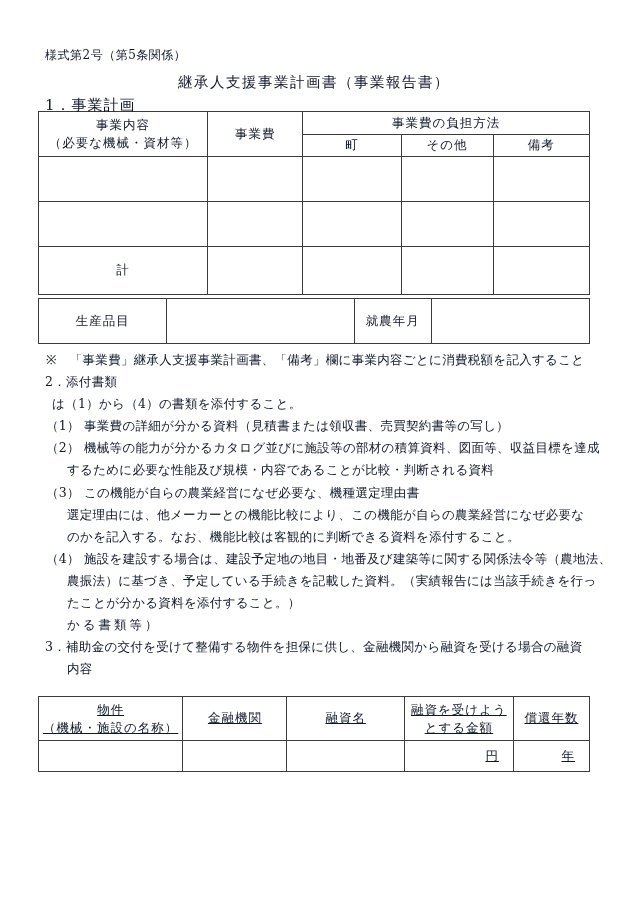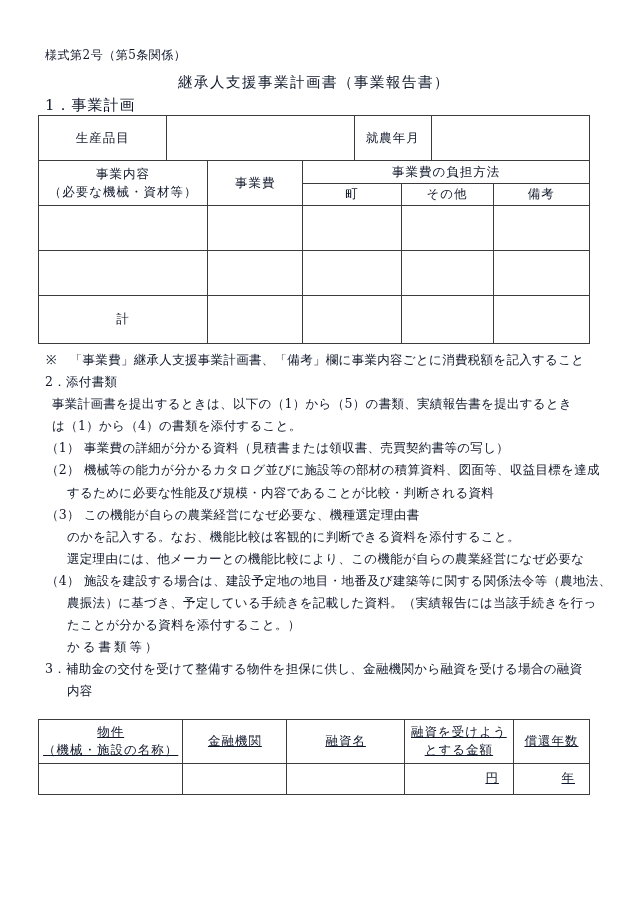--- a/index.html
+++ b/index.html
@@ -75,37 +75,20 @@
   .tbl2 { margin-top: 16px; text-decoration: underline; }
 </style>
 </head>
 <body>
 
 <div class="page">
 
   <div class="form-number">様式第2号（第5条関係）</div>
   <div class="doc-title">継承人支援事業計画書（事業報告書）</div>
   <div class="sec-heading">1．事業計画</div>
-
-  <table class="tbl tbl1a">
-    <colgroup>
-      <col style="width:23.3%">
-        <col style="width:34%">
-        <col style="width:14%">
-        <col>
-    </colgroup>
-    <tbody>
-      <tr class="r45">
-        <td class="c">生産品目</td>
-        <td></td>
-        <td class="c">就農年月</td>
-        <td></td>
-      </tr>
-    </tbody>
-  </table>
 
   <table class="tbl tbl1b">
     <colgroup>
       <col style="width:30.7%">
         <col style="width:17.3%">
         <col style="width:17.8%">
         <col style="width:16.7%">
         <col>
     </colgroup>
     <tbody>
@@ -139,43 +122,59 @@
       <tr class="r48">
         <td class="c">計</td>
         <td></td>
         <td></td>
         <td></td>
         <td></td>
       </tr>
     </tbody>
   </table>
 
+  <table class="tbl tbl1a">
+    <colgroup>
+      <col style="width:23.3%">
+        <col style="width:34%">
+        <col style="width:14%">
+        <col>
+    </colgroup>
+    <tbody>
+      <tr class="r45">
+        <td class="c">生産品目</td>
+        <td></td>
+        <td class="c">就農年月</td>
+        <td></td>
+      </tr>
+    </tbody>
+  </table>
+
   <div class="text-block">
     <div class="line indent8">
       <span class="note-mark">※</span><span>「事業費」継承人支援事業計画書、「備考」欄に事業内容ごとに消費税額を記入すること</span>
     </div>
 
     <div class="line indent7 sec-heading2">2．添付書類</div>
-    <div class="line indent14">事業計画書を提出するときは、以下の（1）から（5）の書類、実績報告書を提出するとき</div>
     <div class="line indent14">は（1）から（4）の書類を添付すること。</div>
 
     <div class="line indent8">
       <span class="item-num">（1）</span><span>事業費の詳細が分かる資料（見積書または領収書、売買契約書等の写し）</span>
     </div>
 
     <div class="line indent8">
       <span class="item-num">（2）</span><span>機械等の能力が分かるカタログ並びに施設等の部材の積算資料、図面等、収益目標を達成</span>
     </div>
     <div class="line indent29">するために必要な性能及び規模・内容であることが比較・判断される資料</div>
 
     <div class="line indent8">
       <span class="item-num">（3）</span><span>この機能が自らの農業経営になぜ必要な、機種選定理由書</span>
     </div>
+    <div class="line indent29">選定理由には、他メーカーとの機能比較により、この機能が自らの農業経営になぜ必要な</div>
     <div class="line indent29">のかを記入する。なお、機能比較は客観的に判断できる資料を添付すること。</div>
-    <div class="line indent29">選定理由には、他メーカーとの機能比較により、この機能が自らの農業経営になぜ必要な</div>
 
     <div class="line indent8">
       <span class="item-num">（4）</span><span>施設を建設する場合は、建設予定地の地目・地番及び建築等に関する関係法令等（農地法、</span>
     </div>
     <div class="line indent29">農振法）に基づき、予定している手続きを記載した資料。（実績報告には当該手続きを行っ</div>
     <div class="line indent29">たことが分かる資料を添付すること。）</div>
 
     <div class="line indent29 wide">かる書類等）</div>
 
     <div class="line indent7">3．補助金の交付を受けて整備する物件を担保に供し、金融機関から融資を受ける場合の融資</div>

